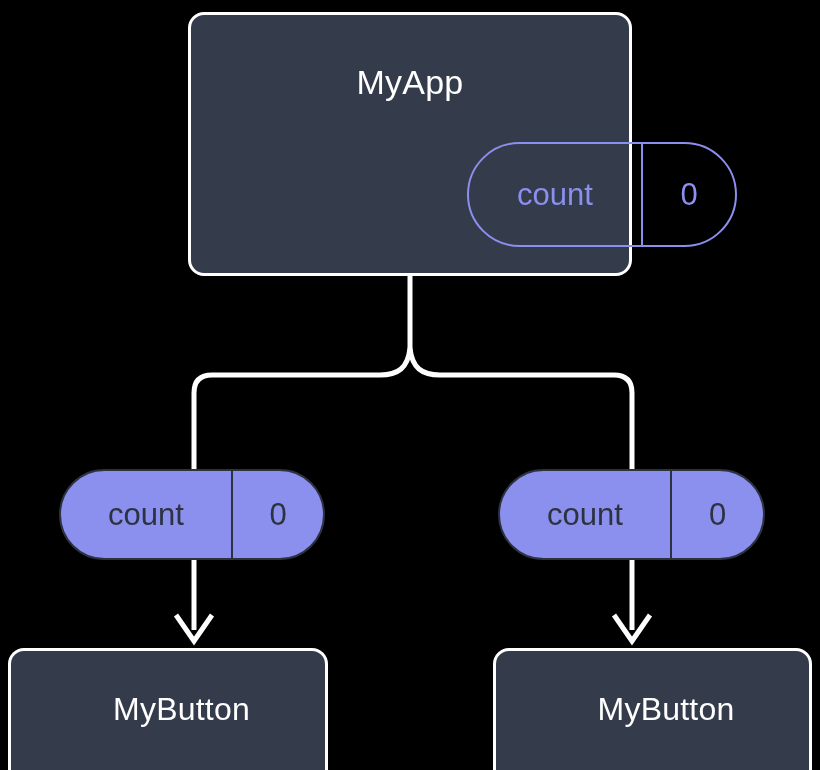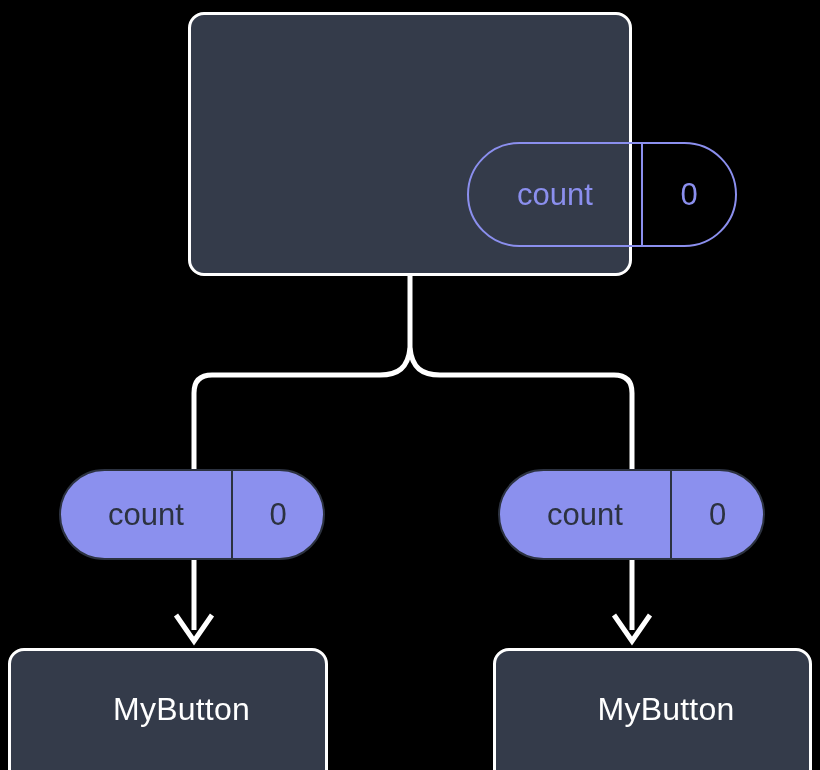--- a/index.html
+++ b/index.html
@@ -149,20 +149,21 @@
     <path d="M 410 348 C 412 368 422 375 440 375 L 614 375 C 626 375 632 381 632 393 L 632 469" fill="none" stroke="#ffffff" stroke-width="5" stroke-linejoin="round" stroke-linecap="butt"></path>
 
     <path d="M 194 560 L 194 630" fill="none" stroke="#ffffff" stroke-width="5" stroke-linecap="butt"></path>
     <path d="M 176 615 L 194 641 L 212 615" fill="none" stroke="#ffffff" stroke-width="5" stroke-linejoin="miter" stroke-linecap="butt"></path>
 
     <path d="M 632 560 L 632 630" fill="none" stroke="#ffffff" stroke-width="5" stroke-linecap="butt"></path>
     <path d="M 614 615 L 632 641 L 650 615" fill="none" stroke="#ffffff" stroke-width="5" stroke-linejoin="miter" stroke-linecap="butt"></path>
   </svg>
 
   <div id="app-node" class="node-box">
+    <div class="node-title">MyApp</div>
 
     <div id="app-state-pill" class="pill">
       <div class="pill-key">count</div>
       <div class="pill-val">0</div>
     </div>
   </div>
 
   <div id="prop-pill-left" class="pill pill-filled">
     <div class="pill-key">count</div>
     <div class="pill-val">0</div>

